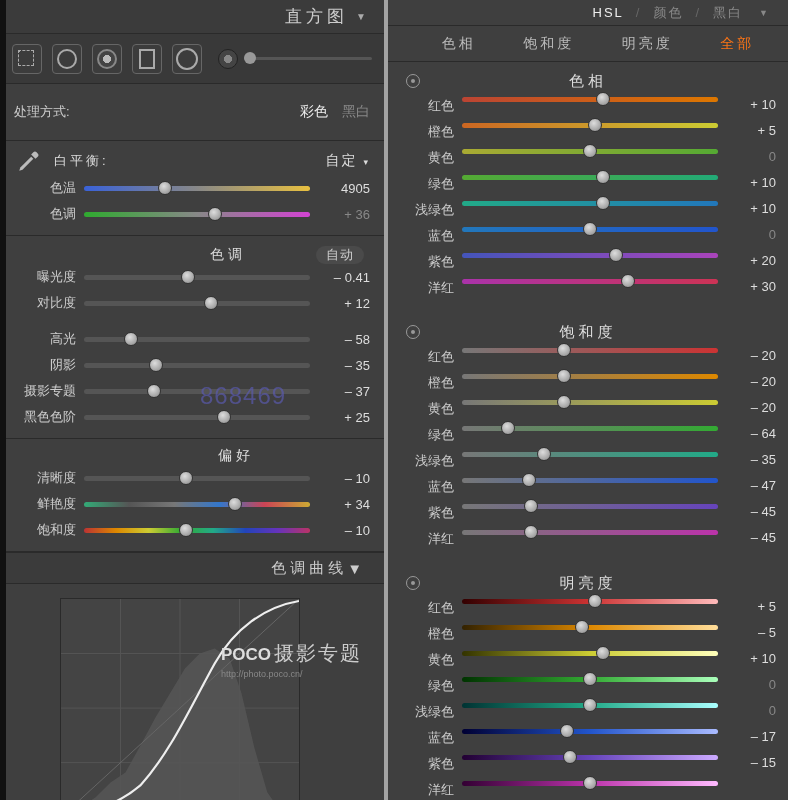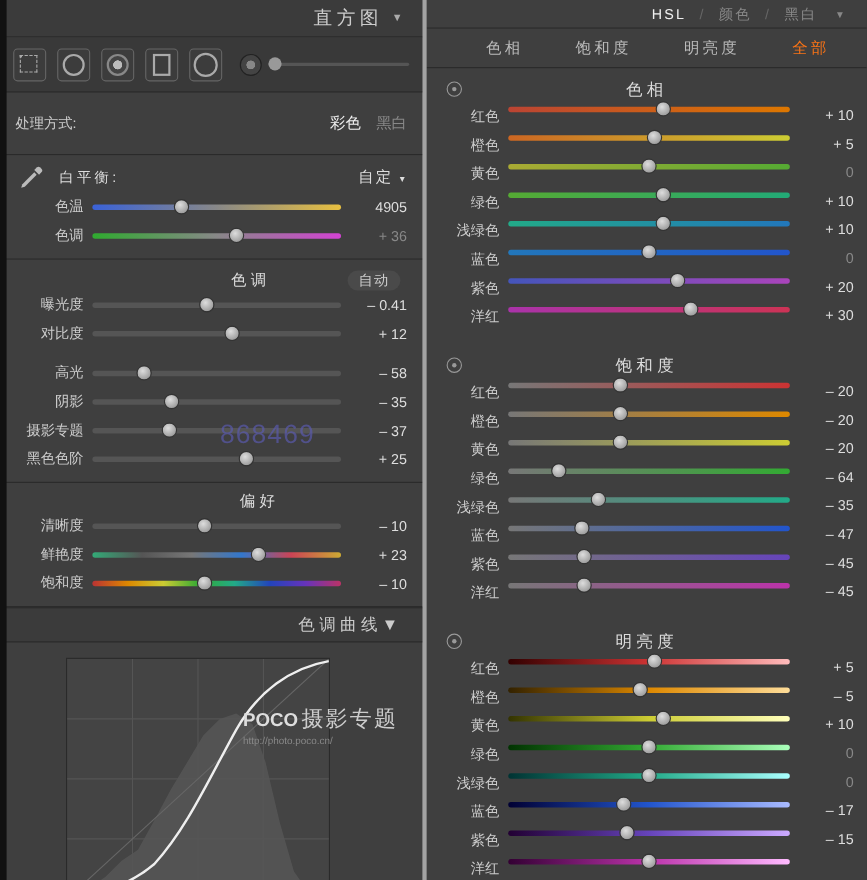--- a/index.html
+++ b/index.html
@@ -311,21 +311,21 @@
       <div class="strack">
           <div class="sthumb" style="left:45%;"></div>
         </div>
       <span class="sval">– 10</span>
     </div>
     <div class="slider-row">
       <span class="slabel">鲜艳度</span>
       <div class="strack vib">
           <div class="sthumb" style="left:67%;"></div>
         </div>
-      <span class="sval">+ 23</span>
+      <span class="sval">+ 34</span>
     </div>
     <div class="slider-row">
       <span class="slabel">饱和度</span>
       <div class="strack rainbow">
           <div class="sthumb" style="left:45%;"></div>
         </div>
       <span class="sval">– 10</span>
     </div>
   </div>
 

